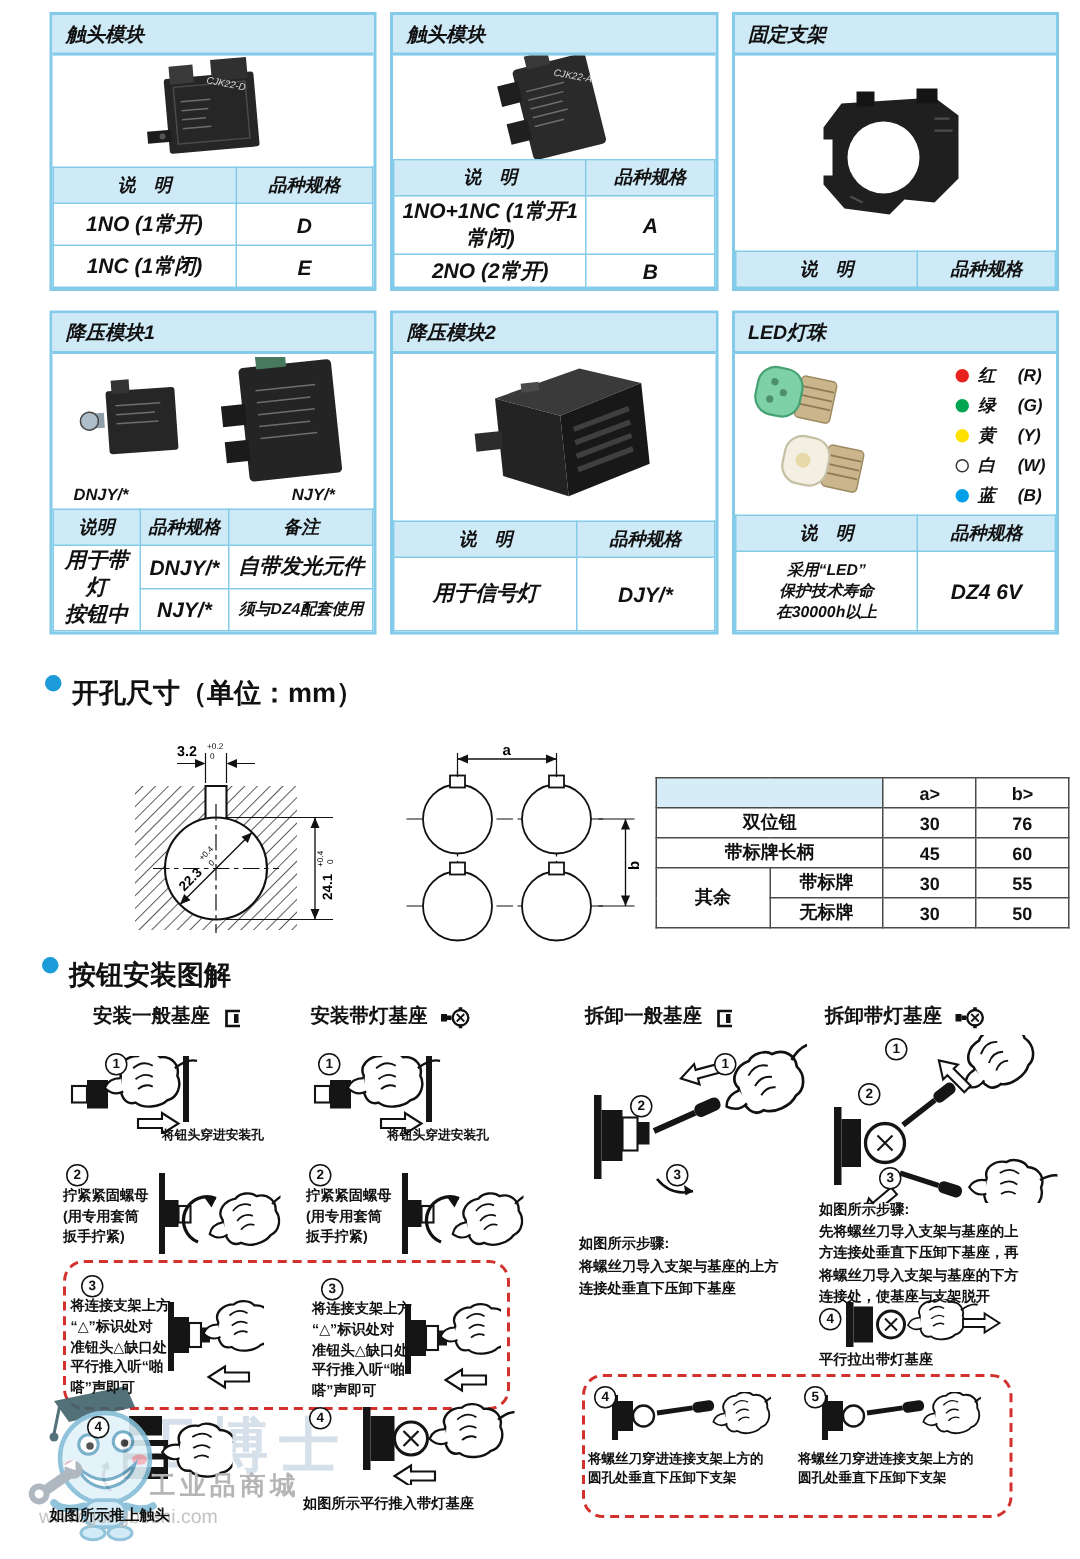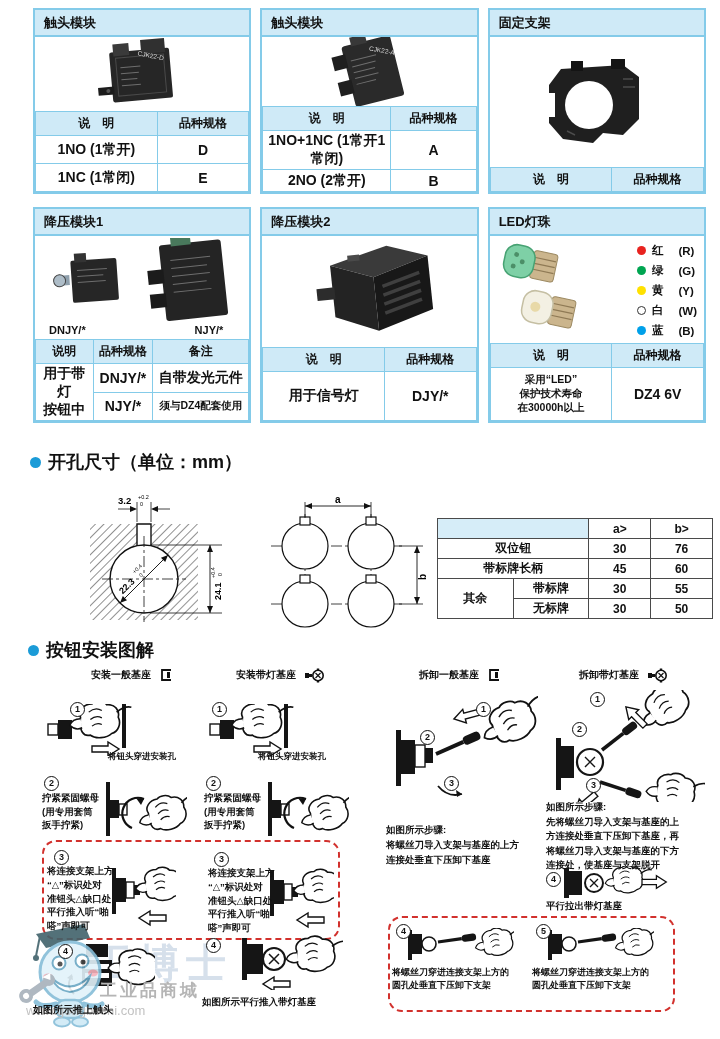--- a/index.html
+++ b/index.html
@@ -1,48 +1,48 @@
 <!DOCTYPE html>
 <html><head>
 <meta charset="utf-8">
 <style>
   html,body{margin:0;padding:0;background:#fff;}
   .page{position:relative;width:720px;height:1039px;background:#ffffff;
         font-family:"Liberation Sans","DejaVu Sans",sans-serif;color:#111;overflow:hidden;}
   .abs{position:absolute;}
   
   .cards{position:absolute;left:33px;top:8px;width:673px;display:grid;
-         grid-template-columns:1fr 1fr 1fr;grid-template-rows:186px 216px;gap:13px 9px;}
+         grid-template-columns:1fr 1fr 1fr;grid-template-rows:186px 216px;gap:13px 9px;font-style:italic;}
   .card{border:2px solid #84cbe9;background:#fff;display:flex;flex-direction:column;box-sizing:border-box;}
   .card-title{background:#cfeaf7;font-size:13px;font-weight:bold;padding:4px 9px 3px;
               border-bottom:2px solid #84cbe9;}
   .card-body{flex:1;position:relative;display:flex;align-items:center;justify-content:center;overflow:hidden;}
   table.ct{width:100%;border-collapse:collapse;table-layout:fixed;}
   table.ct td{border:1px solid #84cbe9;text-align:center;font-weight:bold;font-size:14px;
               padding:1px 2px;background:#fff;}
   table.ct td.h{background:#cfeaf7;font-size:12px;height:21px;}
   td.r26{height:25px;} td.r20{height:19px;} td.r52{height:50px;} td.r48{height:46px;}
   td.sm{font-size:9.5px;}
   .ml{white-space:pre-line;}
   .imglab{position:absolute;bottom:3px;font-size:11px;font-weight:bold;}
   .legend{position:absolute;right:7px;top:7px;display:flex;flex-direction:column;gap:5px;}
   .lrow{display:flex;align-items:center;font-size:11.5px;font-weight:bold;gap:6px;}
   .dot{width:9px;height:9px;border-radius:50%;display:inline-block;box-sizing:border-box;}
   .dot.white{border:1.5px solid #333;}
   .lcode{margin-left:9px;}
   
-  .sec-title{position:absolute;display:flex;align-items:center;gap:7px;font-size:18px;font-weight:bold;}
+  .sec-title{position:absolute;display:flex;gap:7px;font-size:18px;font-weight:bold;}
   .sec-title .bullet{width:11px;height:11px;border-radius:50%;background:#1b9bd7;flex:none;}
   
   .holes-table{position:absolute;border-collapse:collapse;}
   .holes-table td{border:1.2px solid #4a4a4a;text-align:center;font-size:12px;font-weight:bold;
                   padding:1px 4px;height:17px;background:#fff;}
   .holes-table td.blank{background:#d6edf8;}
   
-  .inst-h{position:absolute;display:flex;align-items:flex-start;gap:8px;font-size:10px;font-weight:bold;margin-left:29px;}
+  .inst-h{position:absolute;display:flex;align-items:flex-end;gap:8px;font-size:13px;font-weight:bold;}
   .cnum{position:absolute;display:inline-block;width:13px;height:13px;border:1.3px solid #111;
         border-radius:50%;font-size:9px;line-height:13px;text-align:center;font-weight:bold;background:#fff;z-index:4;}
   .cap{position:absolute;font-weight:bold;color:#111;z-index:4;}
   .steptext{position:absolute;font-weight:bold;color:#111;white-space:pre-line;z-index:4;}
   .dashed{position:absolute;border:2px dashed #d2312d;border-radius:14px;z-index:1;}
   .step-svg{position:absolute;z-index:2;}
   
   .ghost{position:absolute;font-size:40px;font-weight:bold;letter-spacing:7px;
          color:rgba(90,130,175,0.25);z-index:0;}
   .brand{position:absolute;font-size:17px;font-weight:bold;letter-spacing:3px;color:#b5b5b5;z-index:3;}

